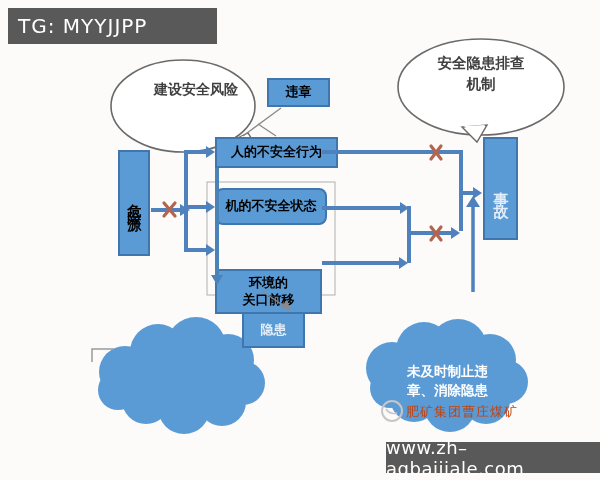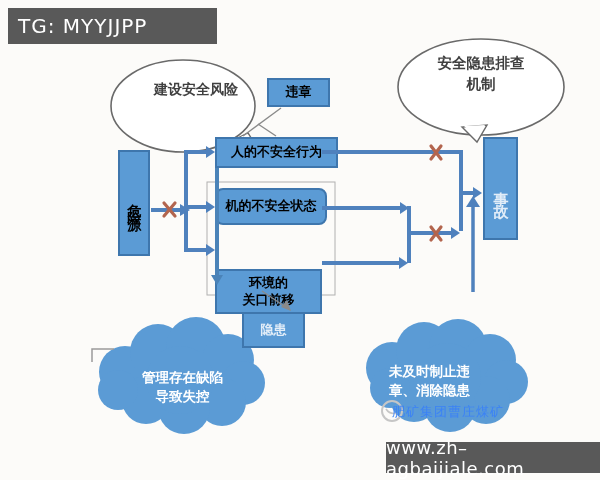--- a/index.html
+++ b/index.html
@@ -51,22 +51,22 @@
   .note{
     position:absolute;
     z-index:1;
     text-align:center;
     font-weight:bold;
   }
   .note.bubble{color:#404040;font-size:14px;line-height:19px;}
   .note.cloud{color:#ffffff;font-size:13.5px;line-height:19px;}
   .watermark{
     position:absolute;
-    left:392px;top:403px;width:130px;
-    color:#3b82f6;font-size:13px;letter-spacing:1px;
+    left:406px;top:403px;width:130px;
+    color:#c2410c;font-size:13px;letter-spacing:1px;
     z-index:1;
   }
 </style>
 </head>
 <body>
 
 <div id="stage">
 
   <svg class="layer-bg" width="600" height="480" viewBox="0 0 600 480">
 
@@ -118,25 +118,21 @@
     </g>
   </svg>
 
   <div class="note bubble" style="left:131px;top:80px;width:130px;">
     <div>建设安全风险</div>
   </div>
   <div class="note bubble" style="left:410px;top:53px;width:142px;font-size:14.5px;line-height:21px;">
     <div>安全隐患排查</div>
     <div>机制</div>
   </div>
-  <div class="note cloud" style="left:110px;top:368px;width:145px;">
-    <div>管理存在缺陷</div>
-    <div>导致失控</div>
-  </div>
-  <div class="note cloud" style="left:357px;top:362px;width:145px;">
+  <div class="note cloud" style="left:375px;top:362px;width:145px;">
     <div>未及时制止违</div>
     <div>章、消除隐患</div>
   </div>
   <div class="watermark">肥矿集团曹庄煤矿</div>
 
   <div class="node" style="left:267px;top:78px;width:63px;height:29px;font-size:13px;">违章</div>
 
   <div class="node vert" style="left:118px;top:150px;width:32px;height:106px;font-size:14px;letter-spacing:7px;">危险源</div>
 
   <div class="node" style="left:215px;top:137px;width:123px;height:31px;font-size:13px;">人的不安全行为</div>

